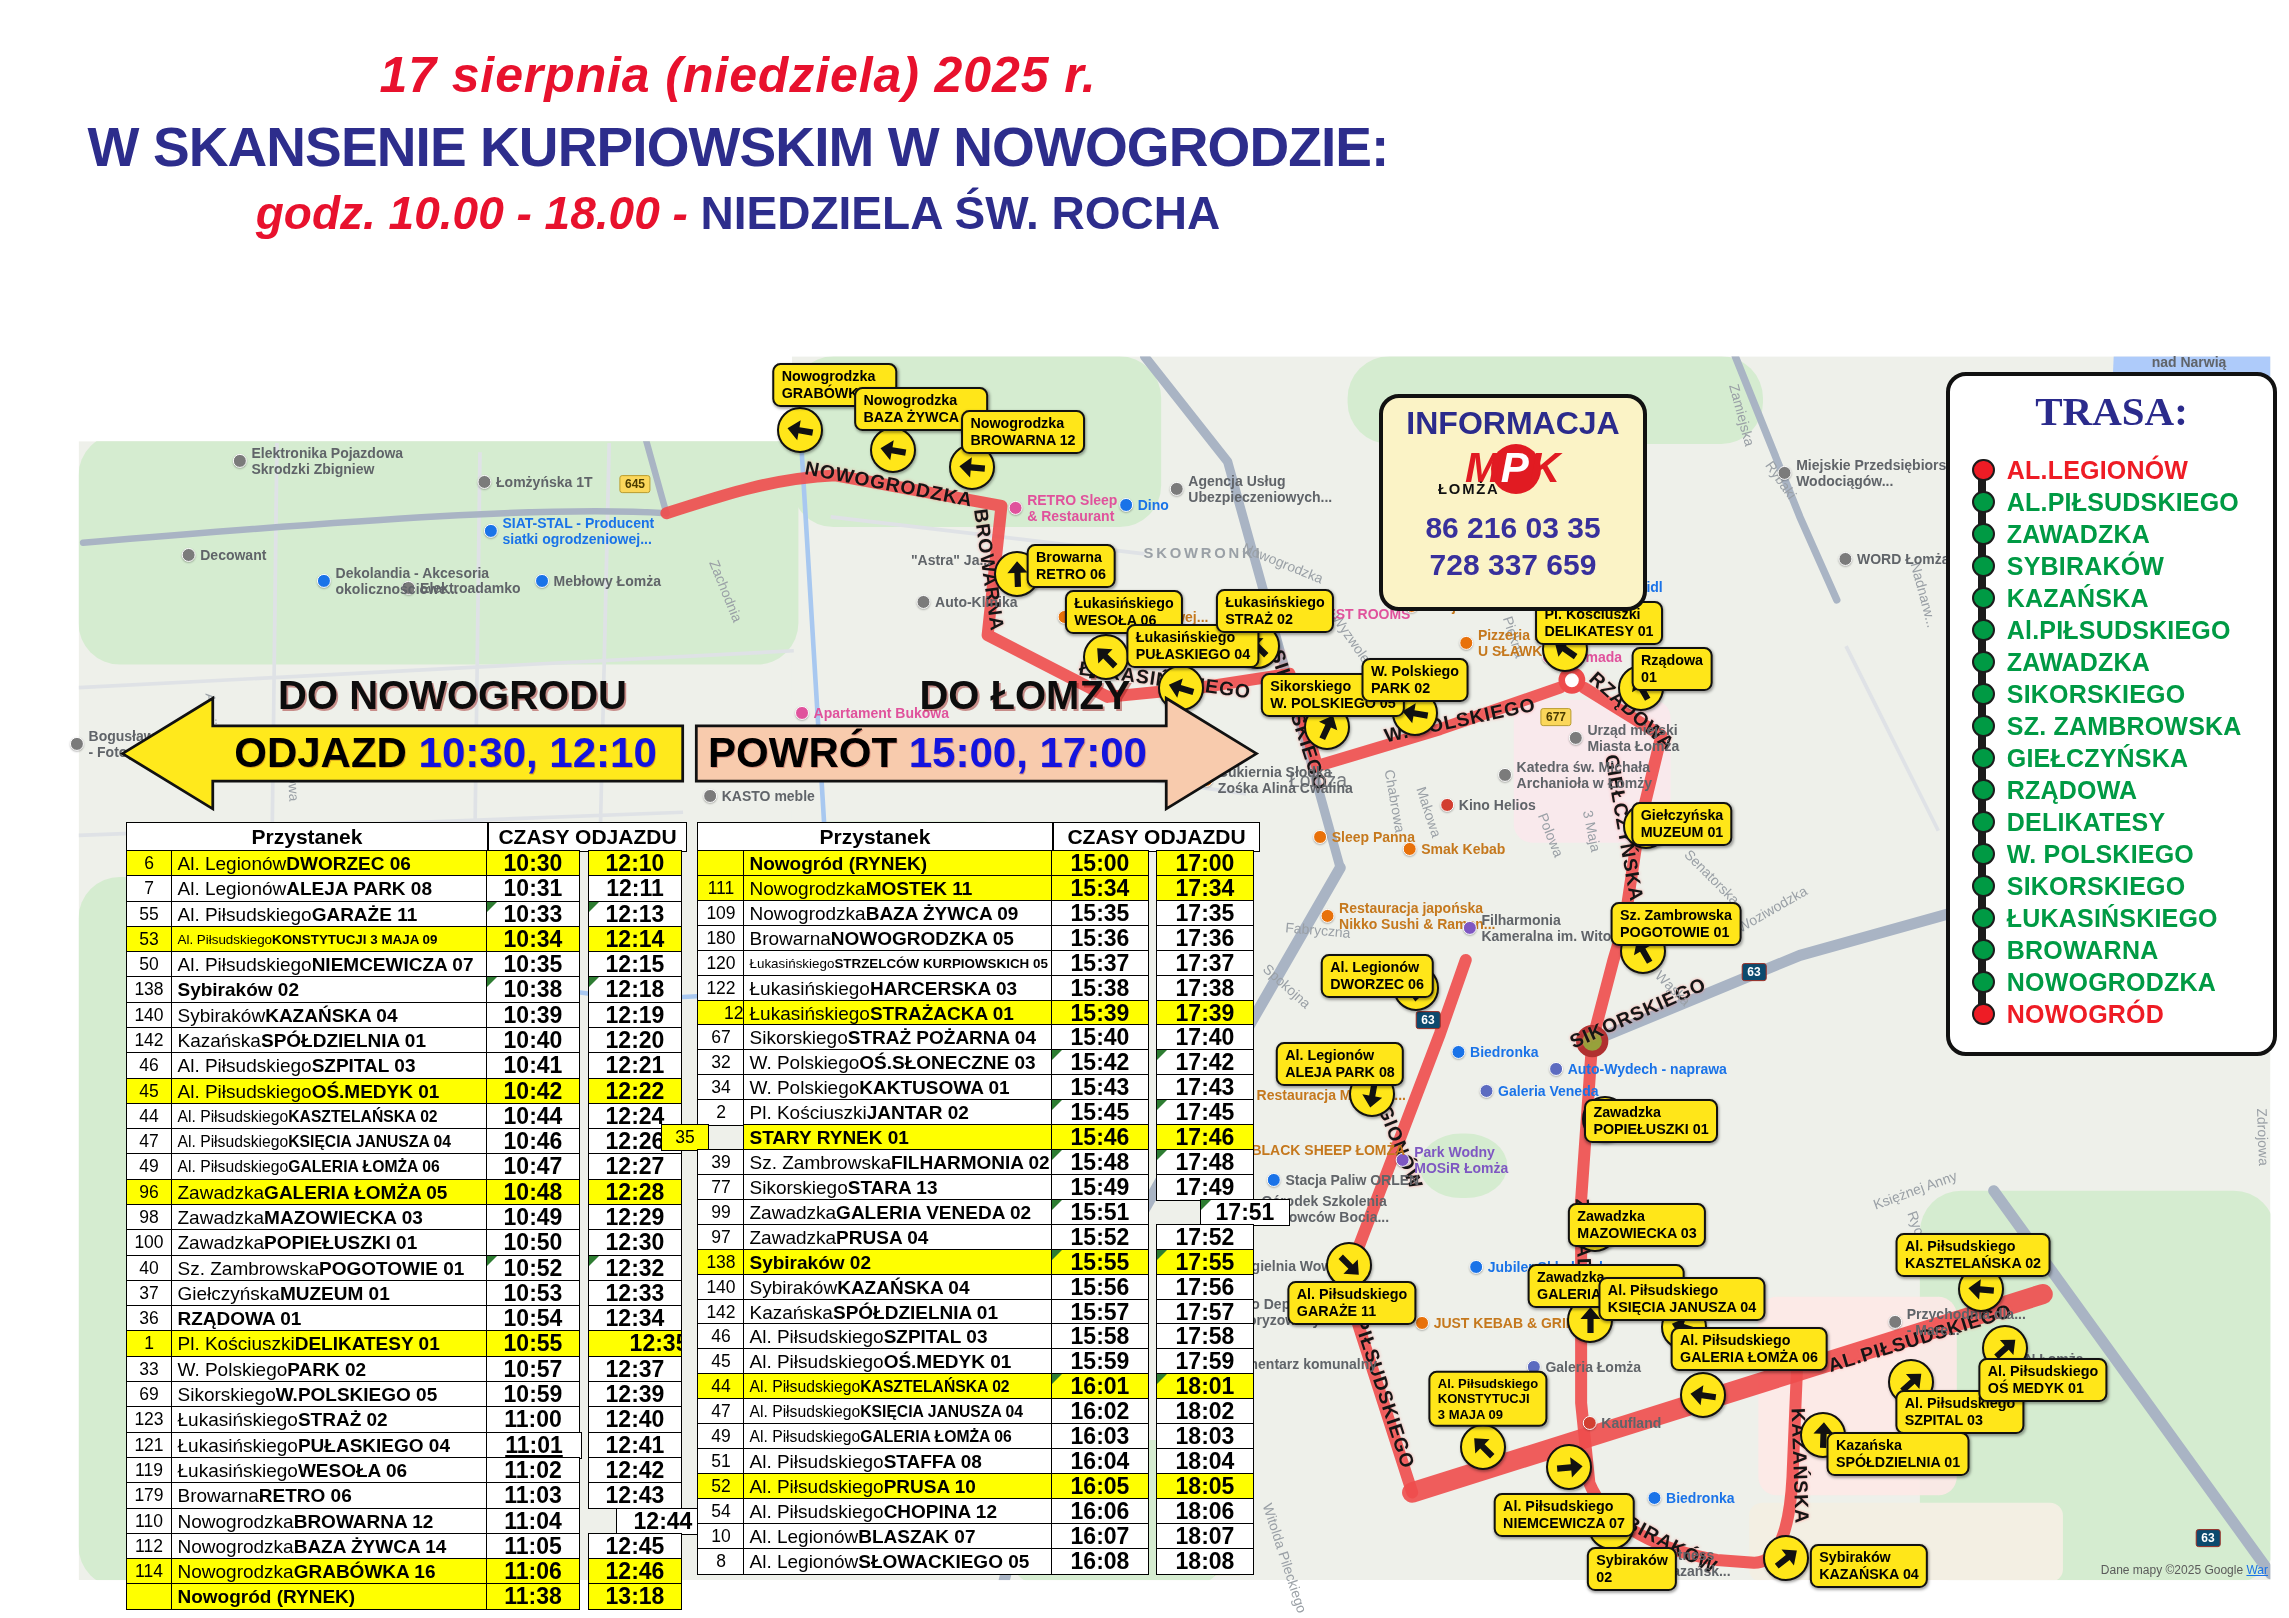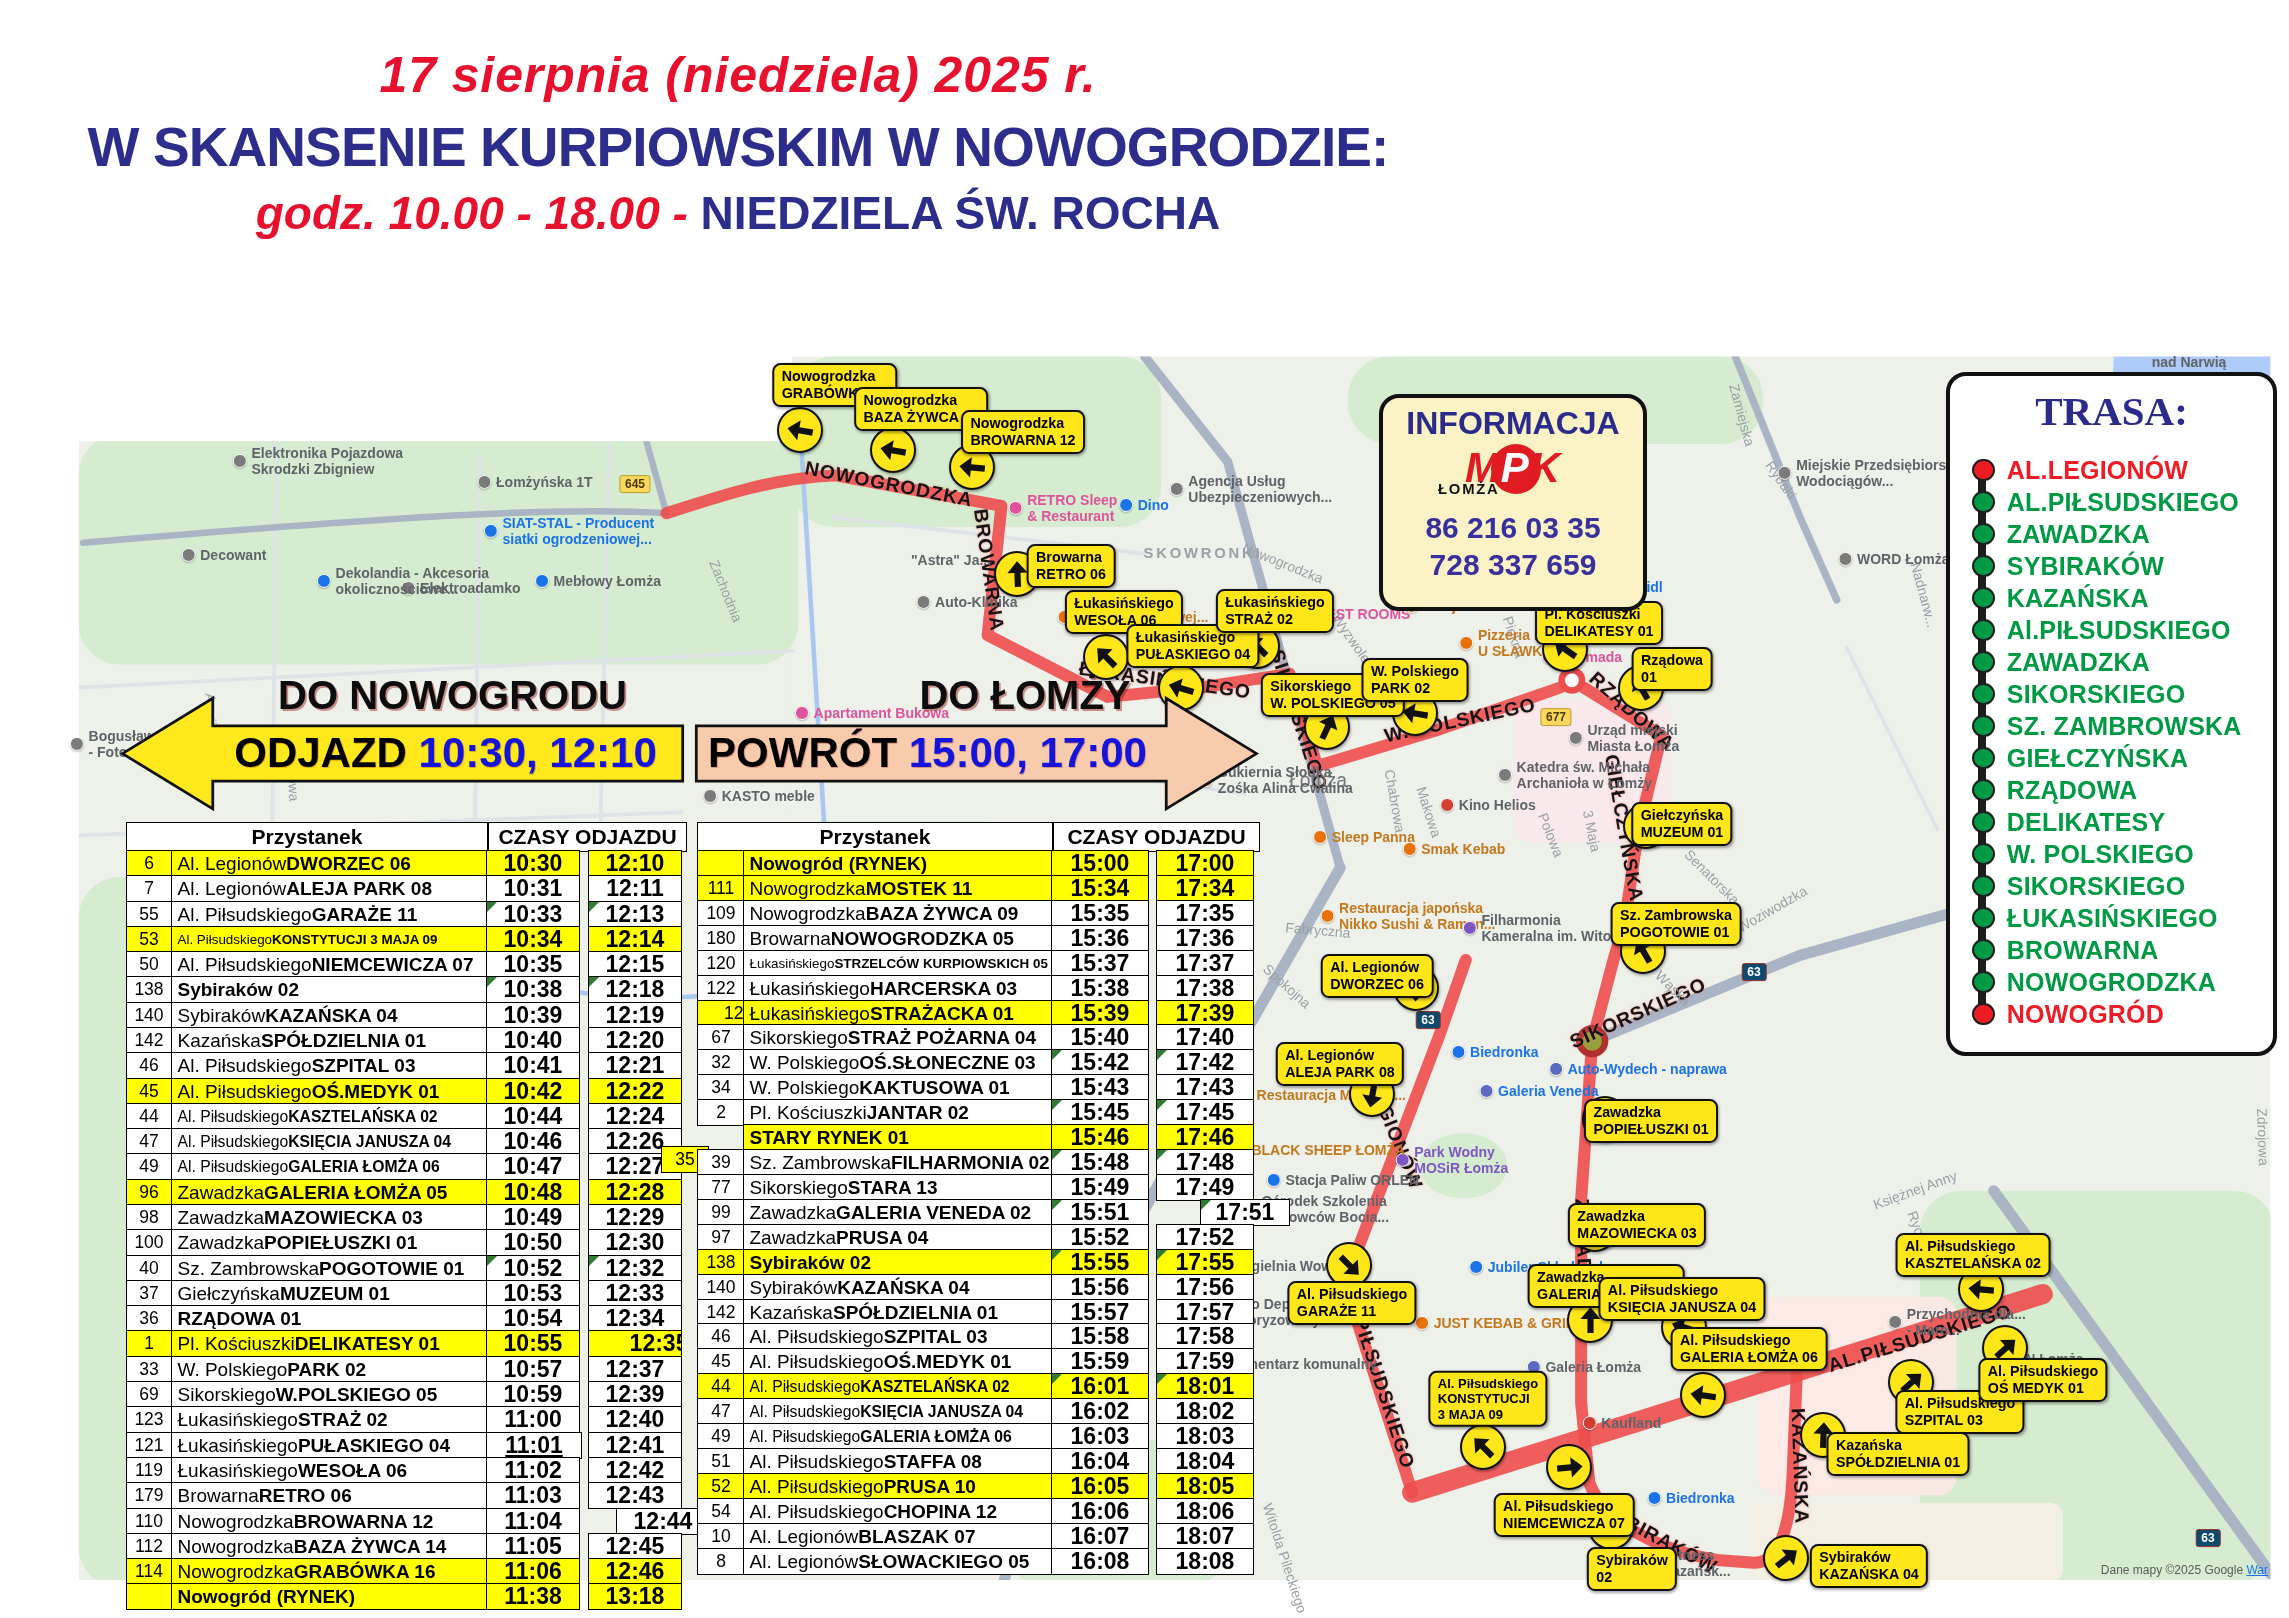--- a/index.html
+++ b/index.html
@@ -917,21 +917,21 @@
     </div>
     <div class="cell tcell" style="left: 1051px; top: 1074px; width: 98px; height: 27px;">15:43</div>
     <div class="cell tcell" style="left: 1156px; top: 1074px; width: 98px; height: 27px;">17:43</div>
     <div class="cell ncell" style="left: 697px; top: 1099px; width: 48px; height: 27px;">2</div>
     <div class="cell scell" style="left: 743px; top: 1099px; width: 310px; height: 27px;">
       <span>Pl. Kościuszki </span>
       <b>JANTAR 02</b>
     </div>
     <div class="cell tcell tri" style="left: 1051px; top: 1099px; width: 98px; height: 27px;">15:45</div>
     <div class="cell tcell tri" style="left: 1156px; top: 1099px; width: 98px; height: 27px;">17:45</div>
-    <div class="cell ncell hl" style="left: 661px; top: 1124px; width: 48px; height: 27px; margin-top: 22px;">35</div>
+    <div class="cell ncell hl" style="left: 661px; top: 1124px; width: 48px; height: 27px;">35</div>
     <div class="cell scell hl" style="left: 743px; top: 1124px; width: 310px; height: 27px;">
       <span></span>
       <b>STARY RYNEK 01</b>
     </div>
     <div class="cell tcell hl" style="left: 1051px; top: 1124px; width: 98px; height: 27px;">15:46</div>
     <div class="cell tcell hl" style="left: 1156px; top: 1124px; width: 98px; height: 27px;">17:46</div>
     <div class="cell ncell" style="left: 697px; top: 1149px; width: 48px; height: 27px;">39</div>
     <div class="cell scell" style="left: 743px; top: 1149px; width: 310px; height: 27px;">
       <span>Sz. Zambrowska </span>
       <b>FILHARMONIA 02</b>

